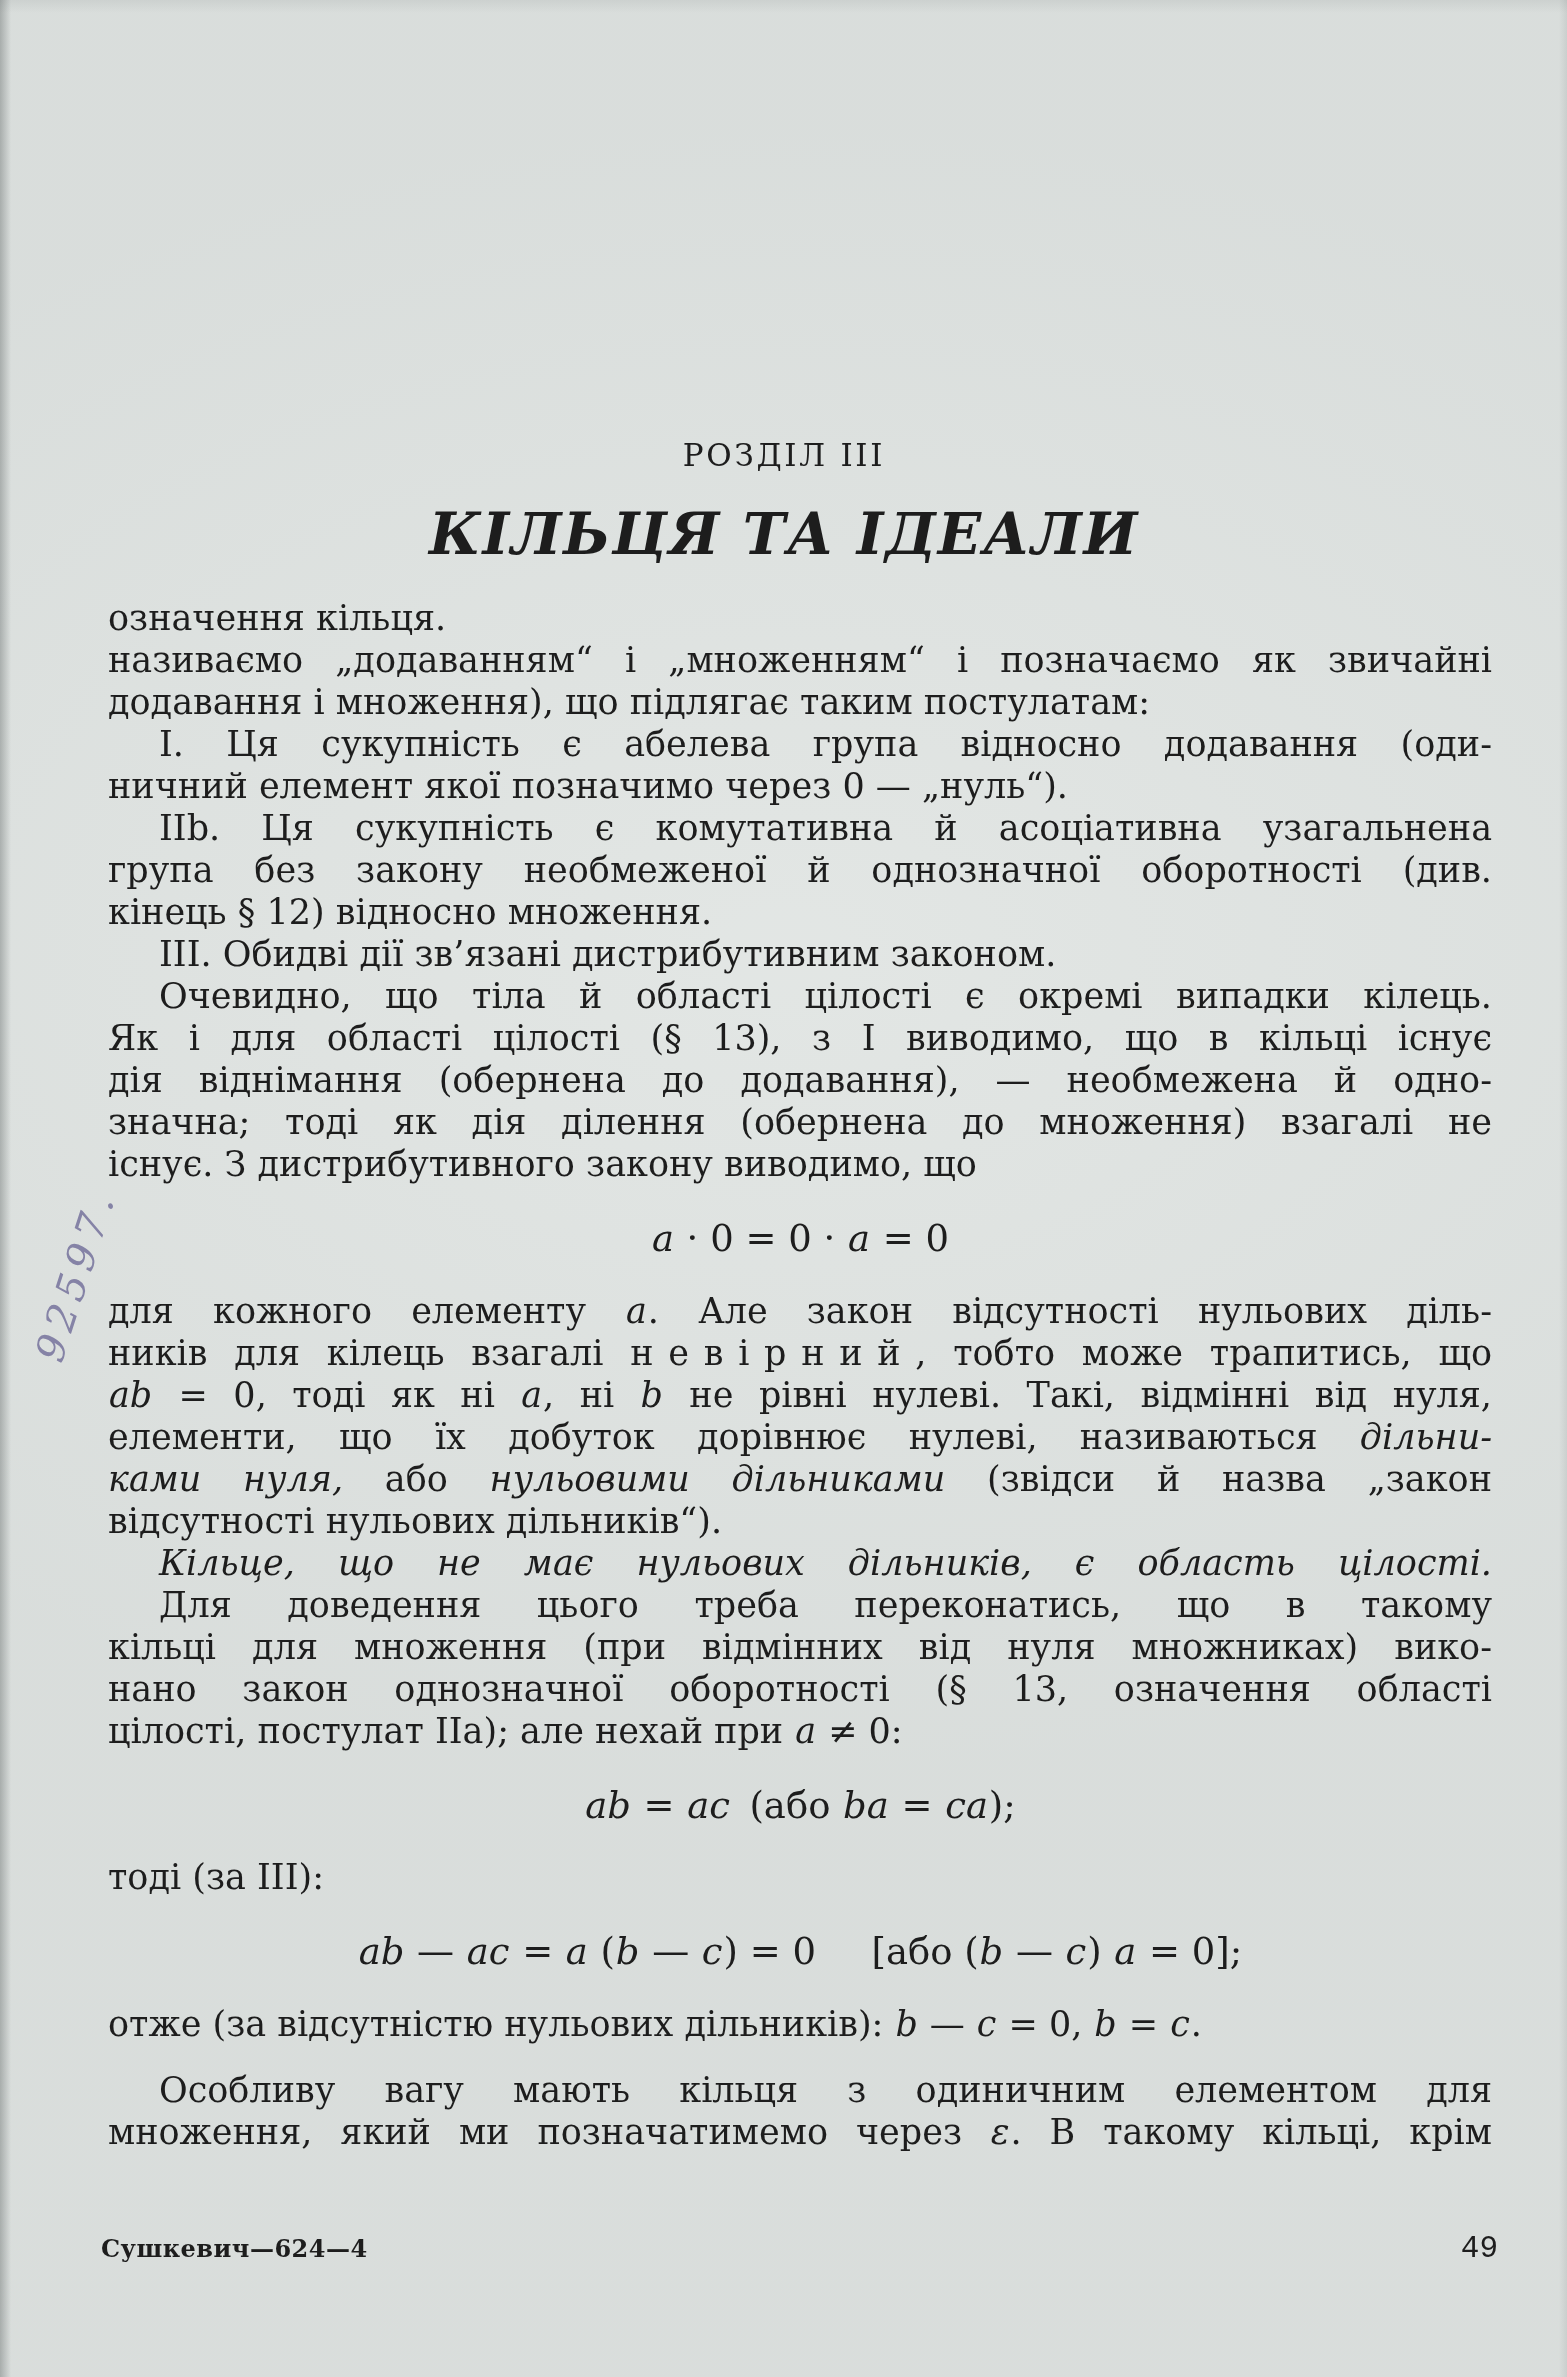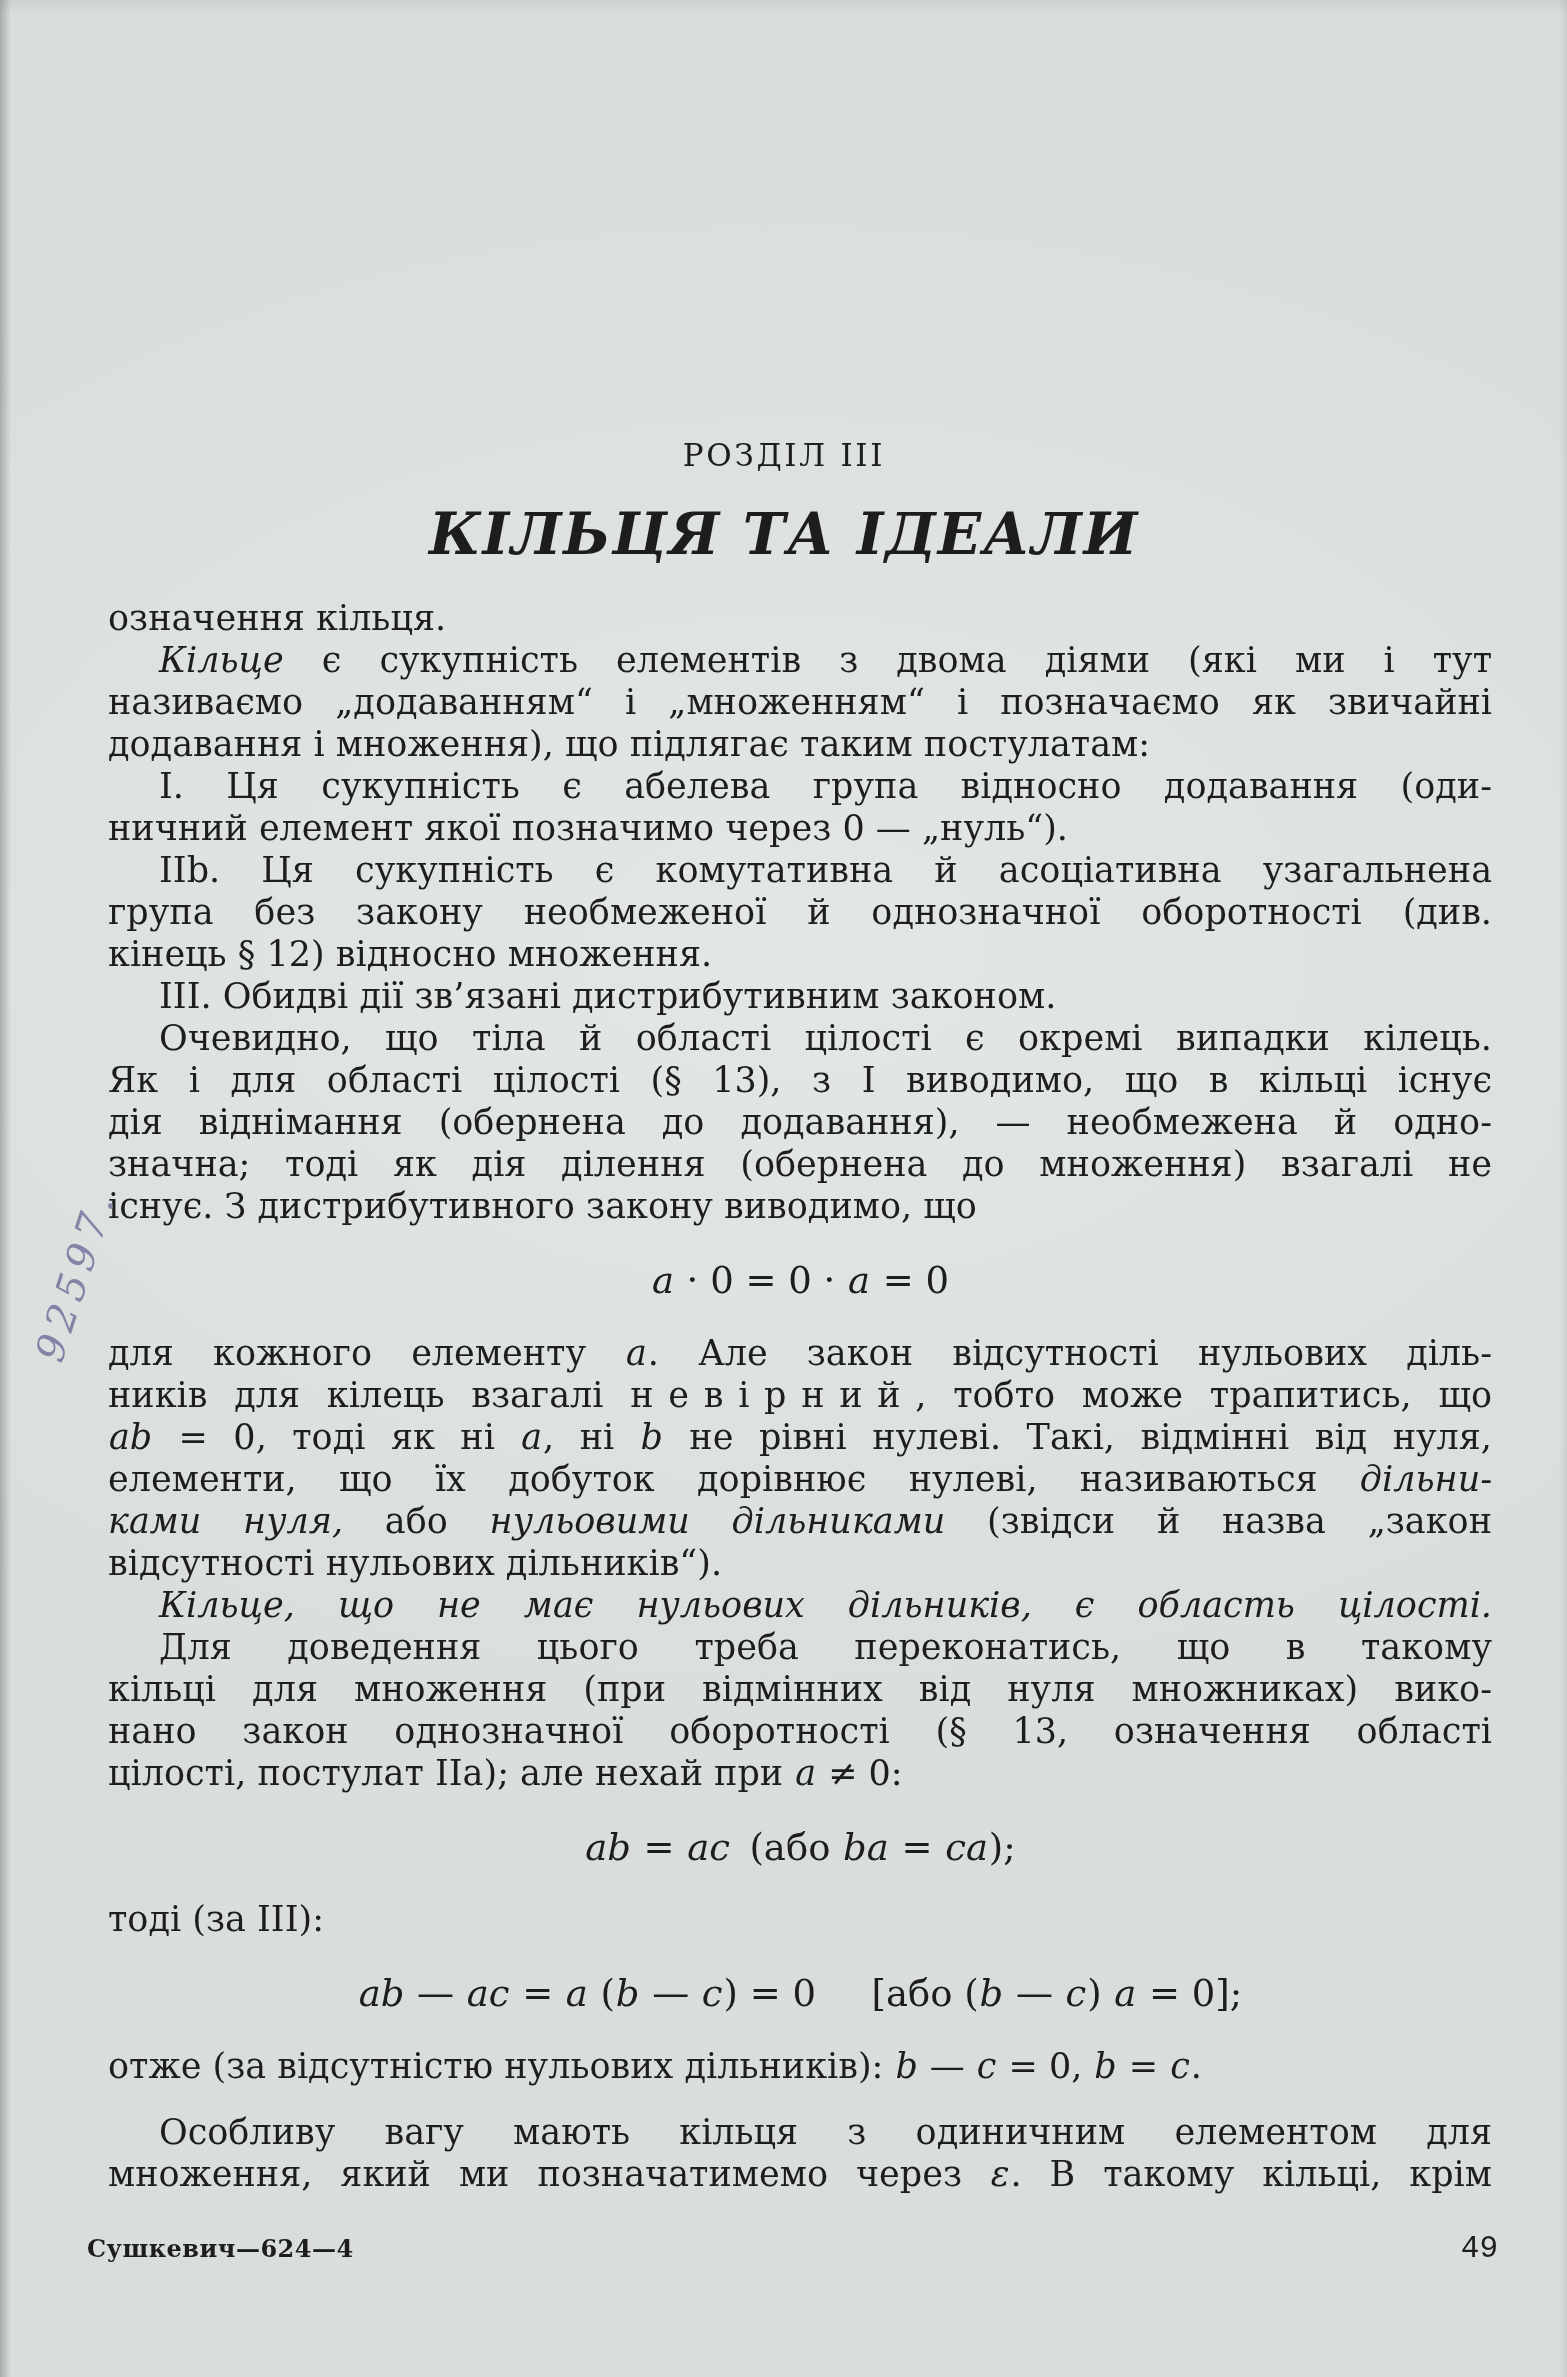--- a/index.html
+++ b/index.html
@@ -38,21 +38,21 @@
   .left{text-align:left;}
   .cent{text-align:center;text-align-last:center;}
   .ind{text-indent:51px;}
   .b{font-weight:bold;}
   .i{font-style:italic;}
   .m{font-style:italic;padding:0 0.9px;}
   .sp{letter-spacing:.42em;}
   .formula{margin:31px 0 27.5px;font-size:37px;line-height:46px;}
   .gap{margin-top:24px;}
   .footer{
-    position:absolute;left:87px;right:70px;top:2231px;
+    position:absolute;left:101px;right:70px;top:2231px;
     display:flex;justify-content:space-between;align-items:baseline;
   }
   .printer{font-weight:bold;font-size:24px;letter-spacing:0.5px;}
   .pageno{font-size:31px;font-family:Liberation Mono, monospace;}
   .margin-note{
     position:absolute;left:-71px;top:1252px;width:293px;
     transform:rotate(-72deg);
     font-style:italic;font-size:40px;letter-spacing:6.4px;
     color:#7c79a0;text-align:center;
     opacity:.9;
@@ -62,21 +62,20 @@
 <body>
 
 <div class="page" style="background: rgb(225, 229, 227); color: rgb(29, 29, 29);">
 
   <div class="chapter">РОЗДІЛ III</div>
 
   <div class="title">КІЛЬЦЯ ТА ІДЕАЛИ</div>
 
   <div class="body">
       <div class="line left"><span>означення кільця.</span></div>
-      <div class="line just ind"><span class="i">Кільце</span><span> є сукупність елементів з двома діями (які ми і тут</span></div>
       <div class="line just"><span>називаємо „додаванням“ і „множенням“ і позначаємо як звичайні</span></div>
       <div class="line left"><span>додавання і множення), що підлягає таким постулатам:</span></div>
       <div class="line just ind"><span>I. Ця сукупність є абелева група відносно додавання (оди-</span></div>
       <div class="line left"><span>ничний елемент якої позначимо через 0 — „нуль“).</span></div>
       <div class="line just ind"><span>IIb. Ця сукупність є комутативна й асоціативна узагальнена</span></div>
       <div class="line just"><span>група без закону необмеженої й однозначної оборотності (див.</span></div>
       <div class="line left"><span>кінець § 12) відносно множення.</span></div>
       <div class="line left ind"><span>III. Обидві дії зв’язані дистрибутивним законом.</span></div>
       <div class="line just ind"><span>Очевидно, що тіла й області цілості є окремі випадки кілець.</span></div>
       <div class="line just"><span>Як і для області цілості (§ 13), з I виводимо, що в кільці існує</span></div>

